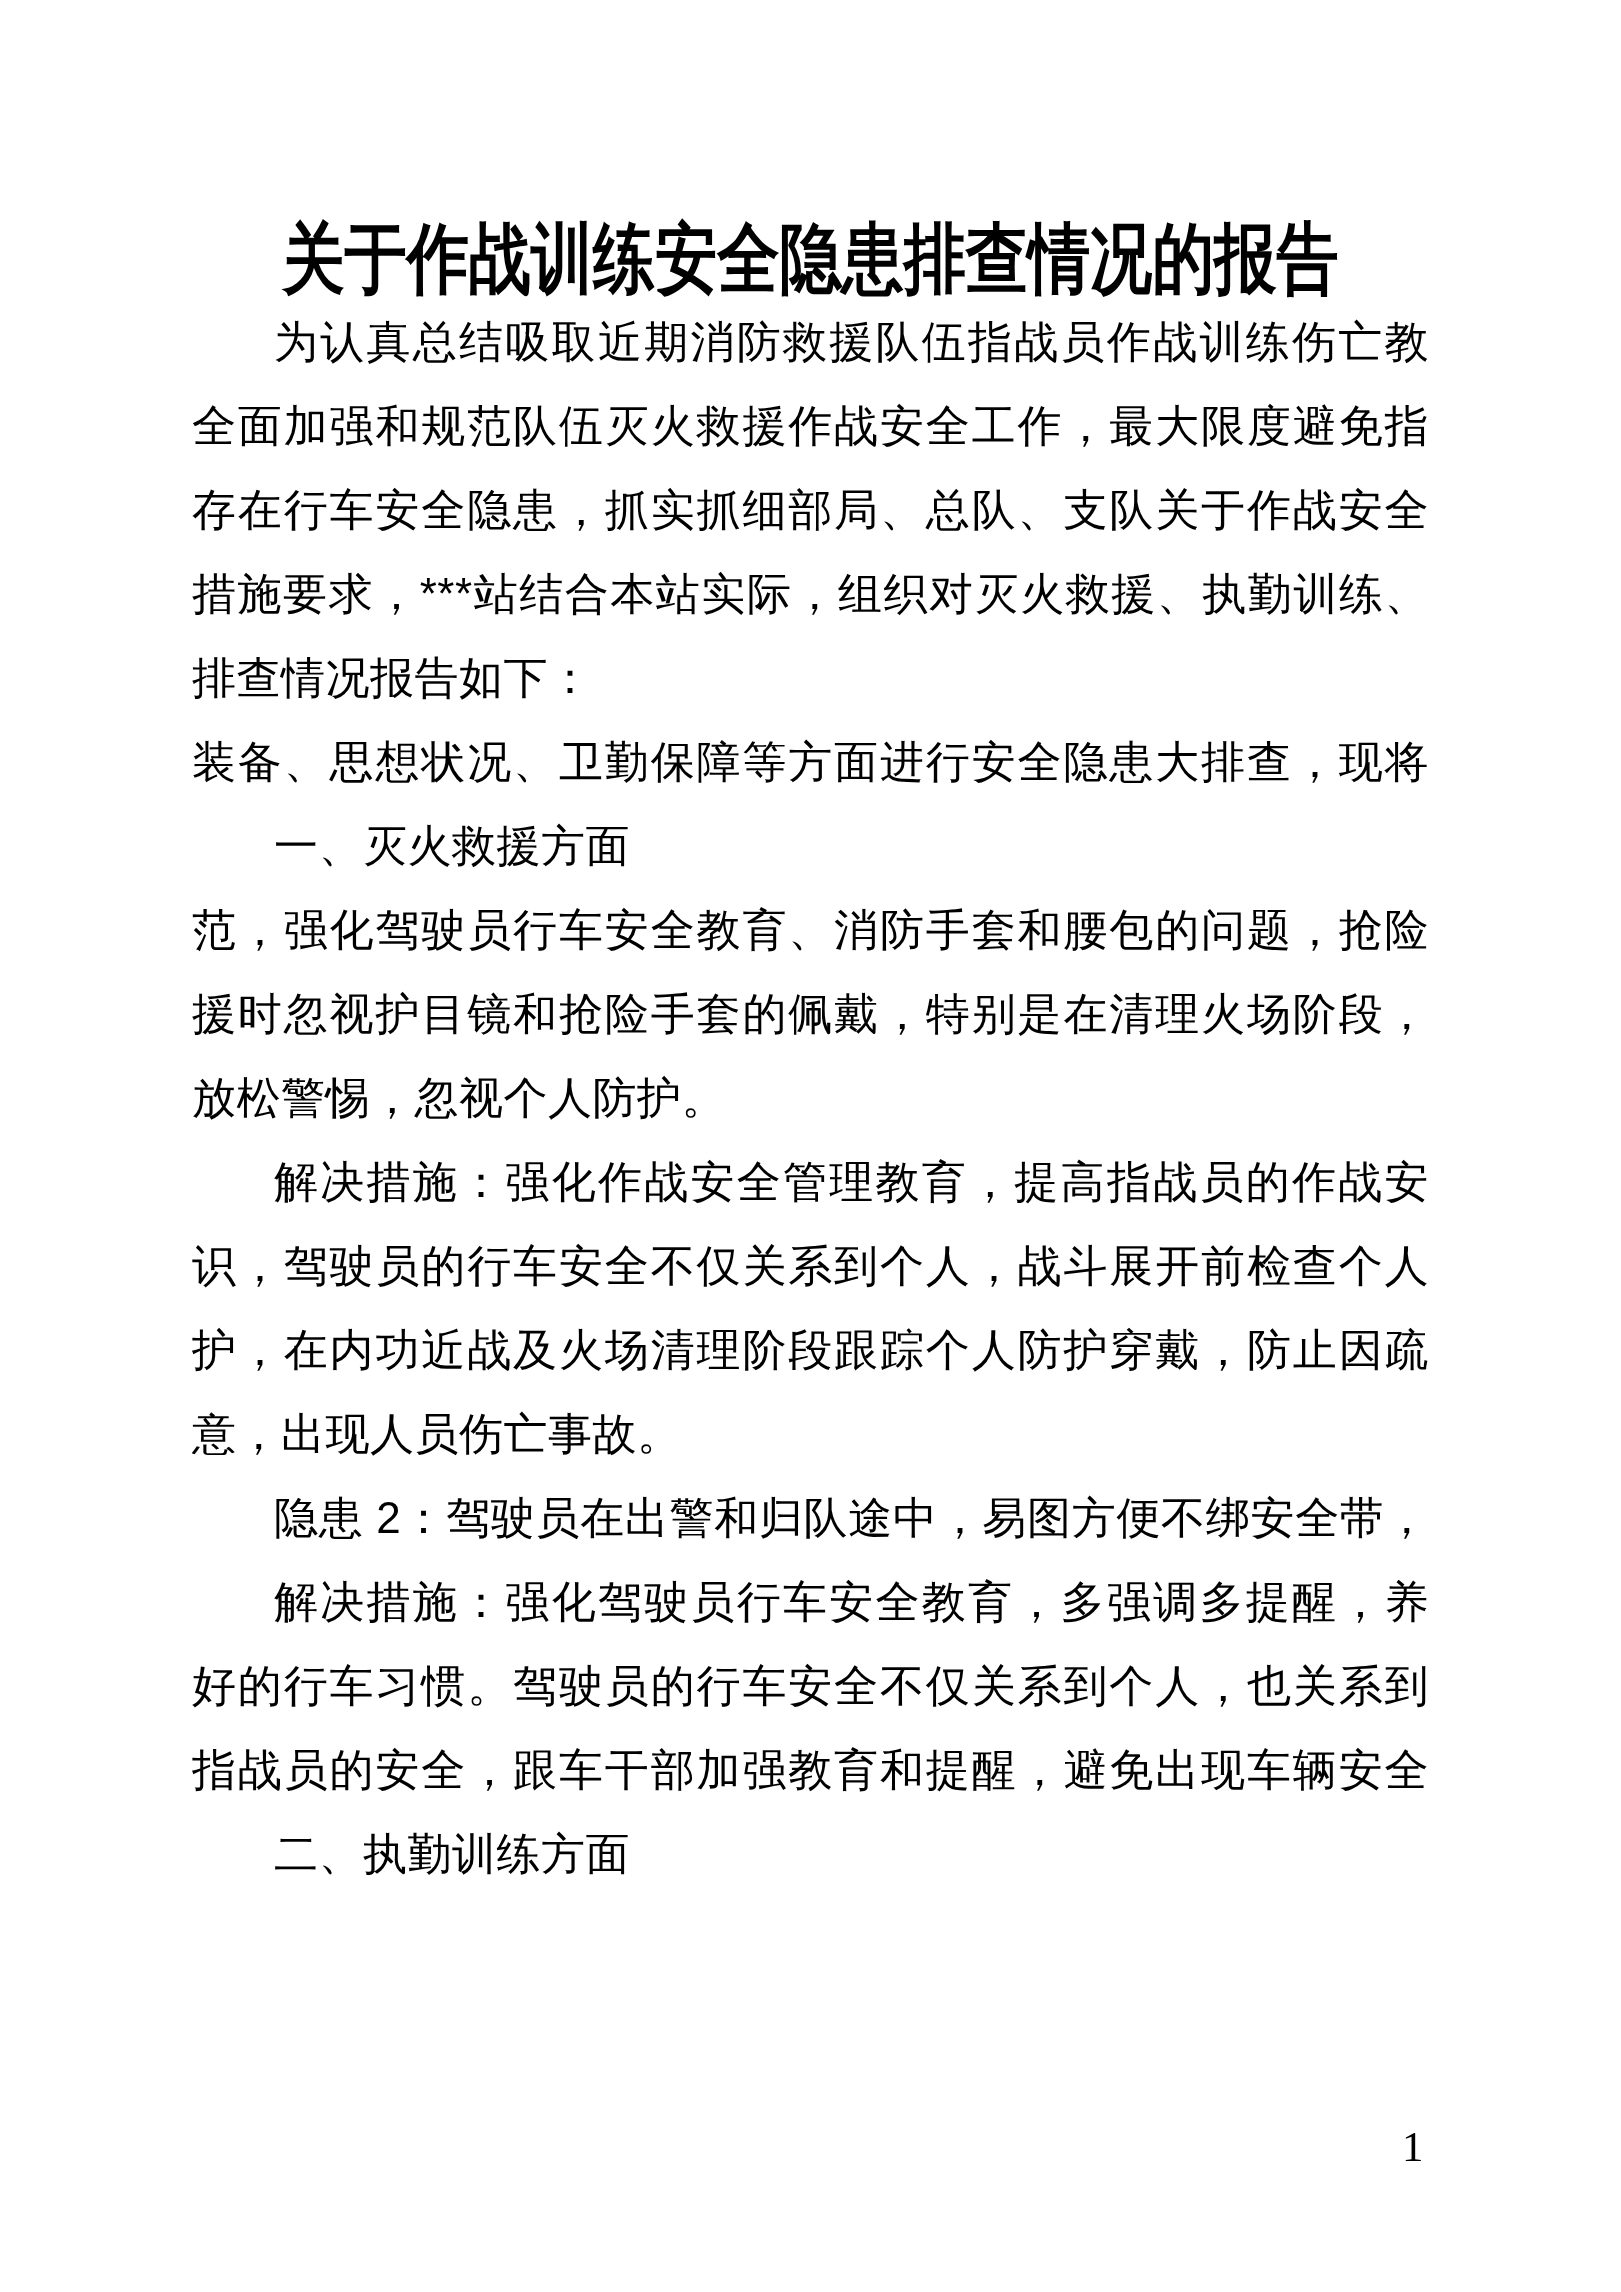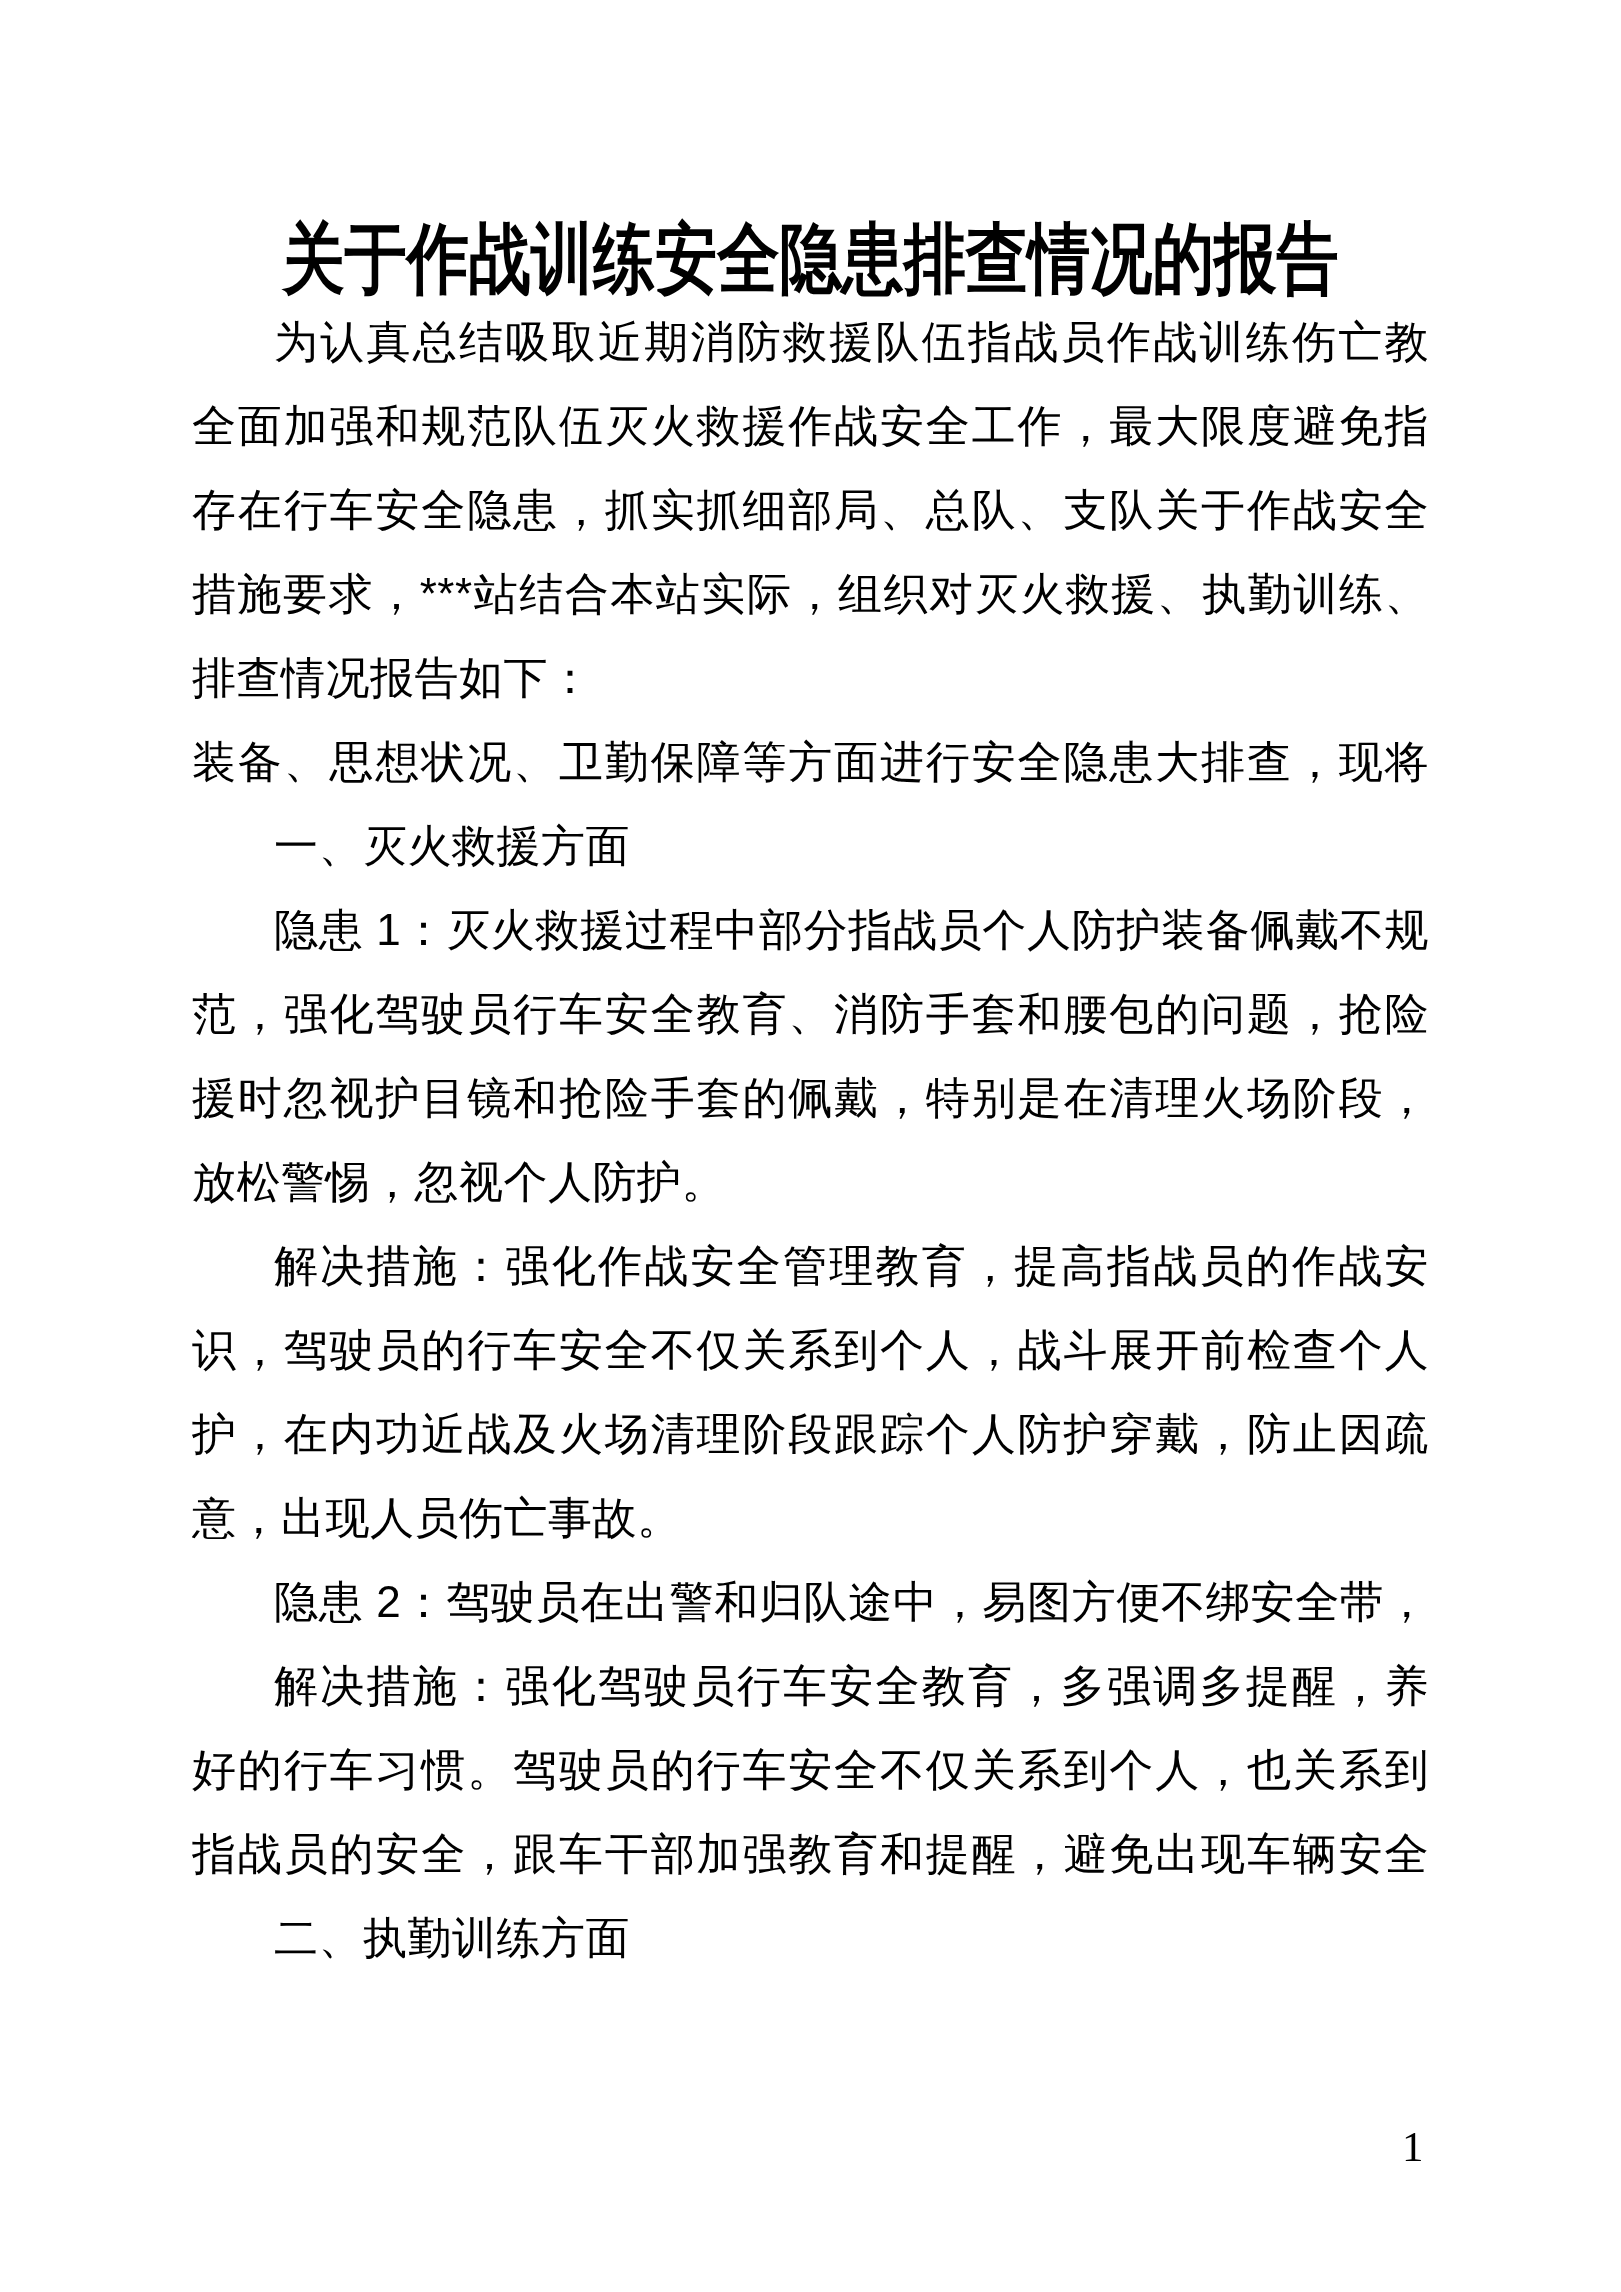--- a/index.html
+++ b/index.html
@@ -72,21 +72,20 @@
   <div class="content">
     <div class="doc-title">关于作战训练安全隐患排查情况的报告</div>
     <div class="doc-body">
         <div class="line indent"><span>为认真总结吸取近期消防救援队伍指战员作战训练伤亡教训，</span></div>
         <div class="line"><span>全面加强和规范队伍灭火救援作战安全工作，最大限度避免指战</span></div>
         <div class="line"><span>存在行车安全隐患，抓实抓细部局、总队、支队关于作战安全相关</span></div>
         <div class="line"><span>措施要求，***站结合本站实际，组织对</span><span class="bold">灭火救援、执勤训练、器材</span></div>
         <div class="line end"><span>排查情况报告如下：</span></div>
         <div class="line"><span class="bold">装备、思想状况、卫勤保障</span><span>等方面进行安全隐患大排查，现将隐患</span></div>
         <div class="line indent end"><span>一、灭火救援方面</span></div>
-        <div class="line indent"><span class="bold">隐患 1：</span><span>灭火救援过程中部分指战员个人防护装备佩戴不规</span></div>
         <div class="line"><span>范，强化驾驶员行车安全教育、消防手套和腰包的问题，抢险救</span></div>
         <div class="line"><span>援时忽视护目镜和抢险手套的佩戴，特别是在清理火场阶段，容易</span></div>
         <div class="line end"><span>放松警惕，忽视个人防护。</span></div>
         <div class="line indent"><span class="bold">解决措施：</span><span>强化作战安全管理教育，提高指战员的作战安全意</span></div>
         <div class="line"><span>识，驾驶员的行车安全不仅关系到个人，战斗展开前检查个人防</span></div>
         <div class="line"><span>护，在内功近战及火场清理阶段跟踪个人防护穿戴，防止因疏忽大</span></div>
         <div class="line end"><span>意，出现人员伤亡事故。</span></div>
         <div class="line indent"><span class="bold">隐患 2：</span><span>驾驶员在出警和归队途中，易图方便不绑安全带，归</span></div>
         <div class="line indent"><span class="bold">解决措施：</span><span>强化驾驶员行车安全教育，多强调多提醒，养成良</span></div>
         <div class="line"><span>好的行车习惯。驾驶员的行车安全不仅关系到个人，也关系到一车</span></div>

